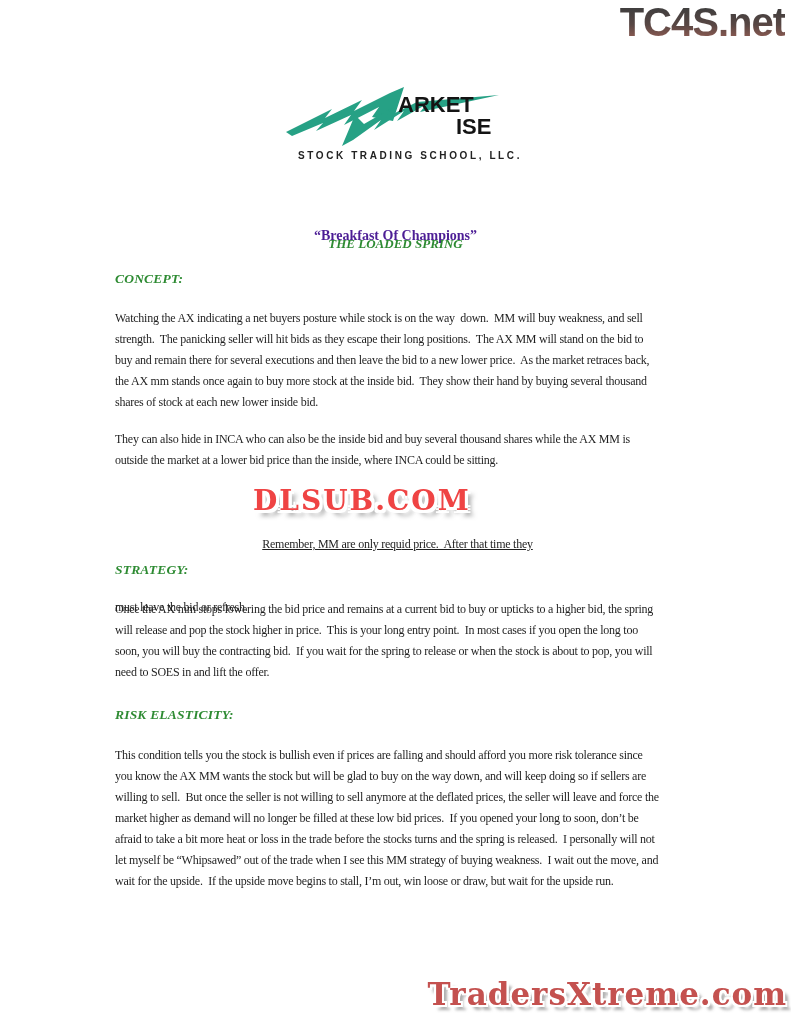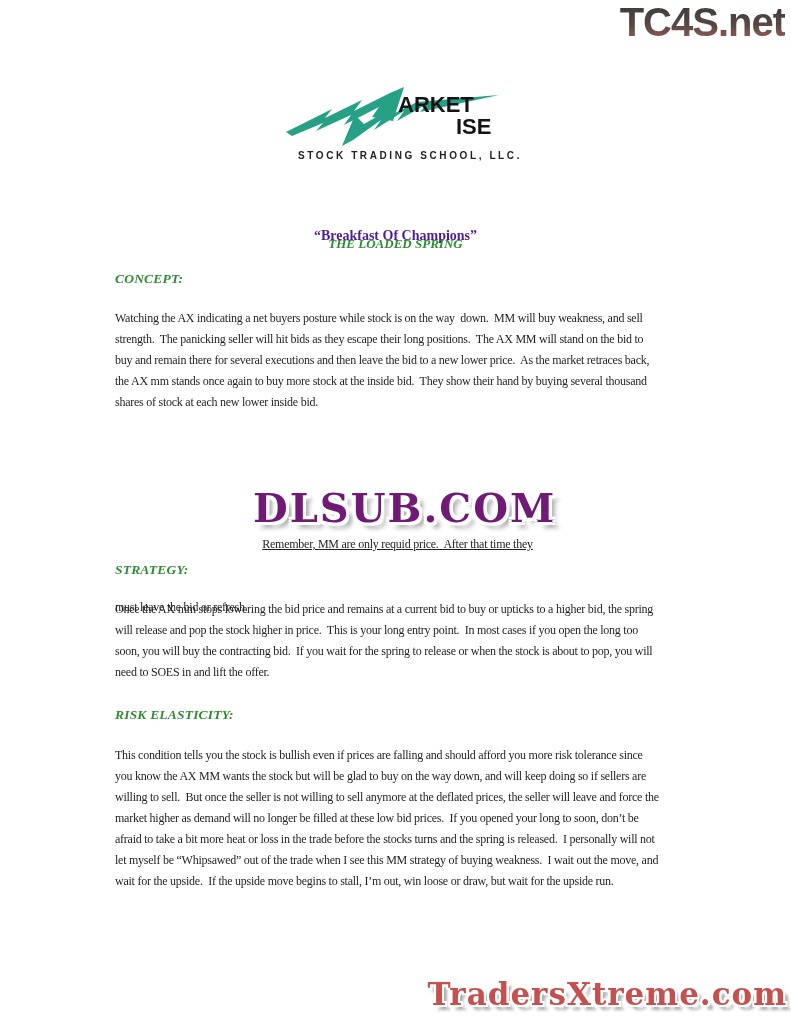--- a/index.html
+++ b/index.html
@@ -57,22 +57,22 @@
     font-size:12px; line-height:21px; letter-spacing:-0.25px;
     white-space:pre; color:#1f1f1f;
   }
   .p3-line1 { display:flex; justify-content:center; height:21px;text-decoration:underline; }
   .p3-line2 { height:21px; }
 
   
   .dlsub {
     position:absolute; left:253px; top:484px; z-index:5;
     font-family:"DejaVu Serif", serif;
-    font-weight:bold; font-size:40px; letter-spacing:2px;
-    color:#701a75;
+    font-weight:bold; font-size:28px; letter-spacing:2px;
+    color:#ef4444;
     text-shadow:
       -3px -3px 0 #fff, 3px -3px 0 #fff, -3px 3px 0 #fff, 3px 3px 0 #fff,
       -3px 0 0 #fff, 3px 0 0 #fff, 0 -3px 0 #fff, 0 3px 0 #fff,
       6px 6px 4px rgba(130,130,130,.65);
   }
 
   
   .tradersx {
     position:absolute; right:4px; top:976px; z-index:5;
     font-family:"DejaVu Serif", serif;
@@ -105,20 +105,22 @@
   <div class="doc-subtitle">THE LOADED SPRING</div>
 
   <div class="sec-header" style="top:271px">CONCEPT:</div>
 
   <div class="para" style="top:308px">Watching the AX indicating a net buyers posture while stock is on the way  down.  MM will buy weakness, and sell
 strength.  The panicking seller will hit bids as they escape their long positions.  The AX MM will stand on the bid to
 buy and remain there for several executions and then leave the bid to a new lower price.  As the market retraces back,
 the AX mm stands once again to buy more stock at the inside bid.  They show their hand by buying several thousand
 shares of stock at each new lower inside bid.</div>
 
+  <div class="para" style="top:429px">They can also hide in INCA who can also be the inside bid and buy several thousand shares while the AX MM is
+outside the market at a lower bid price than the inside, where INCA could be sitting.</div>
 
   <div class="para" style="top:492px">
     <div class="p3-line1">
       <span>Remember, MM are only requ</span>
       <span>id price.  After that time they</span>
     </div>
     <div class="p3-line2">must leave the bid or refresh.</div>
   </div>
 
   <div class="sec-header" style="top:562px">STRATEGY:</div>

